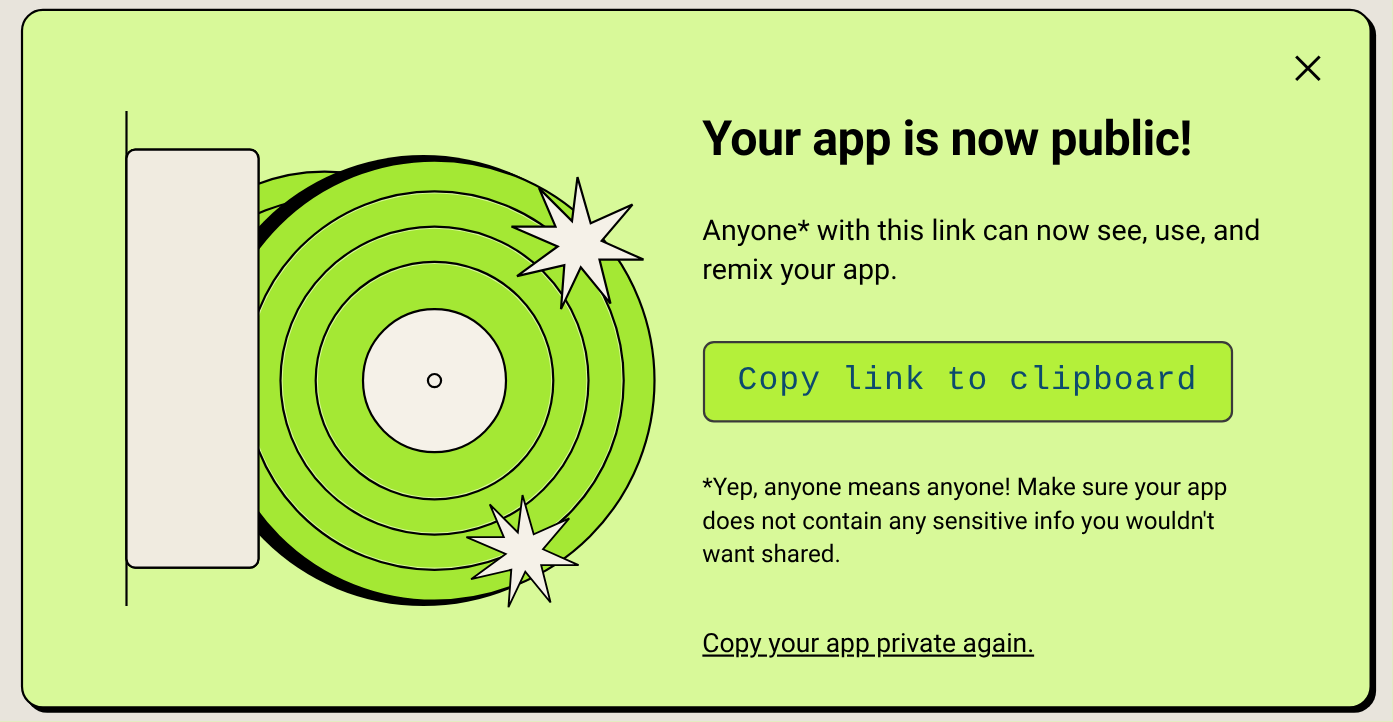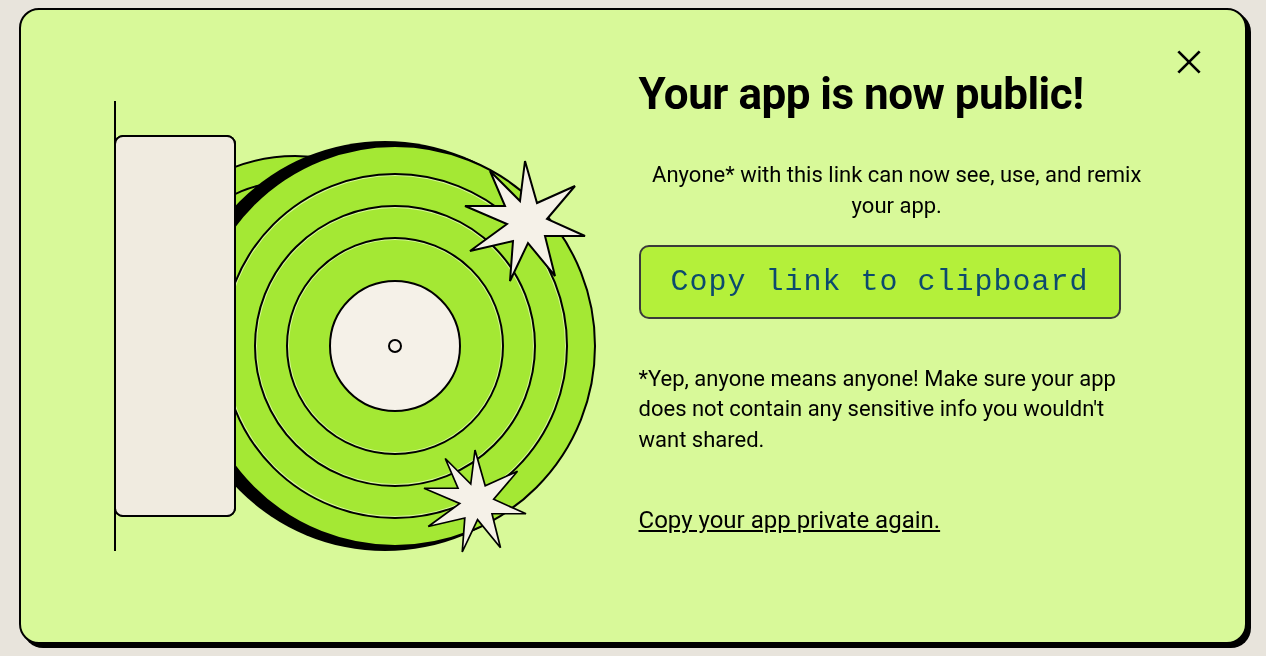--- a/index.html
+++ b/index.html
@@ -53,40 +53,39 @@
     .illustration-area {
       width: 48%;
       display: flex;
       align-items: center;
       justify-content: center;
       padding-left: 60px;
     }
     
     .content-area {
       width: 52%;
-      padding: 58px 90px 60px 30px;
+      padding: 90px 90px 60px 30px;
       display: flex;
       flex-direction: column;
     }
     
     .title {
       font-size: 44px;
       font-weight: 700;
       color: #000;
       margin-bottom: 40px;
       letter-spacing: -0.5px;
     }
     
     .subtitle {
-      font-size: 22px;
+      font-size: 26px;
       font-weight: 400;
       color: #000;
       line-height: 1.4;
-      margin-bottom: 23px;
-      text-align: center;
+      margin-bottom: 45px;
     }
     
     .copy-btn {
       background: #b4f03a;
       border: 2px solid #3a3a3a;
       border-radius: 10px;
       padding: 18px 30px;
       font-family: 'Courier New', Courier, monospace;
       font-size: 30px;
       font-weight: 500;

